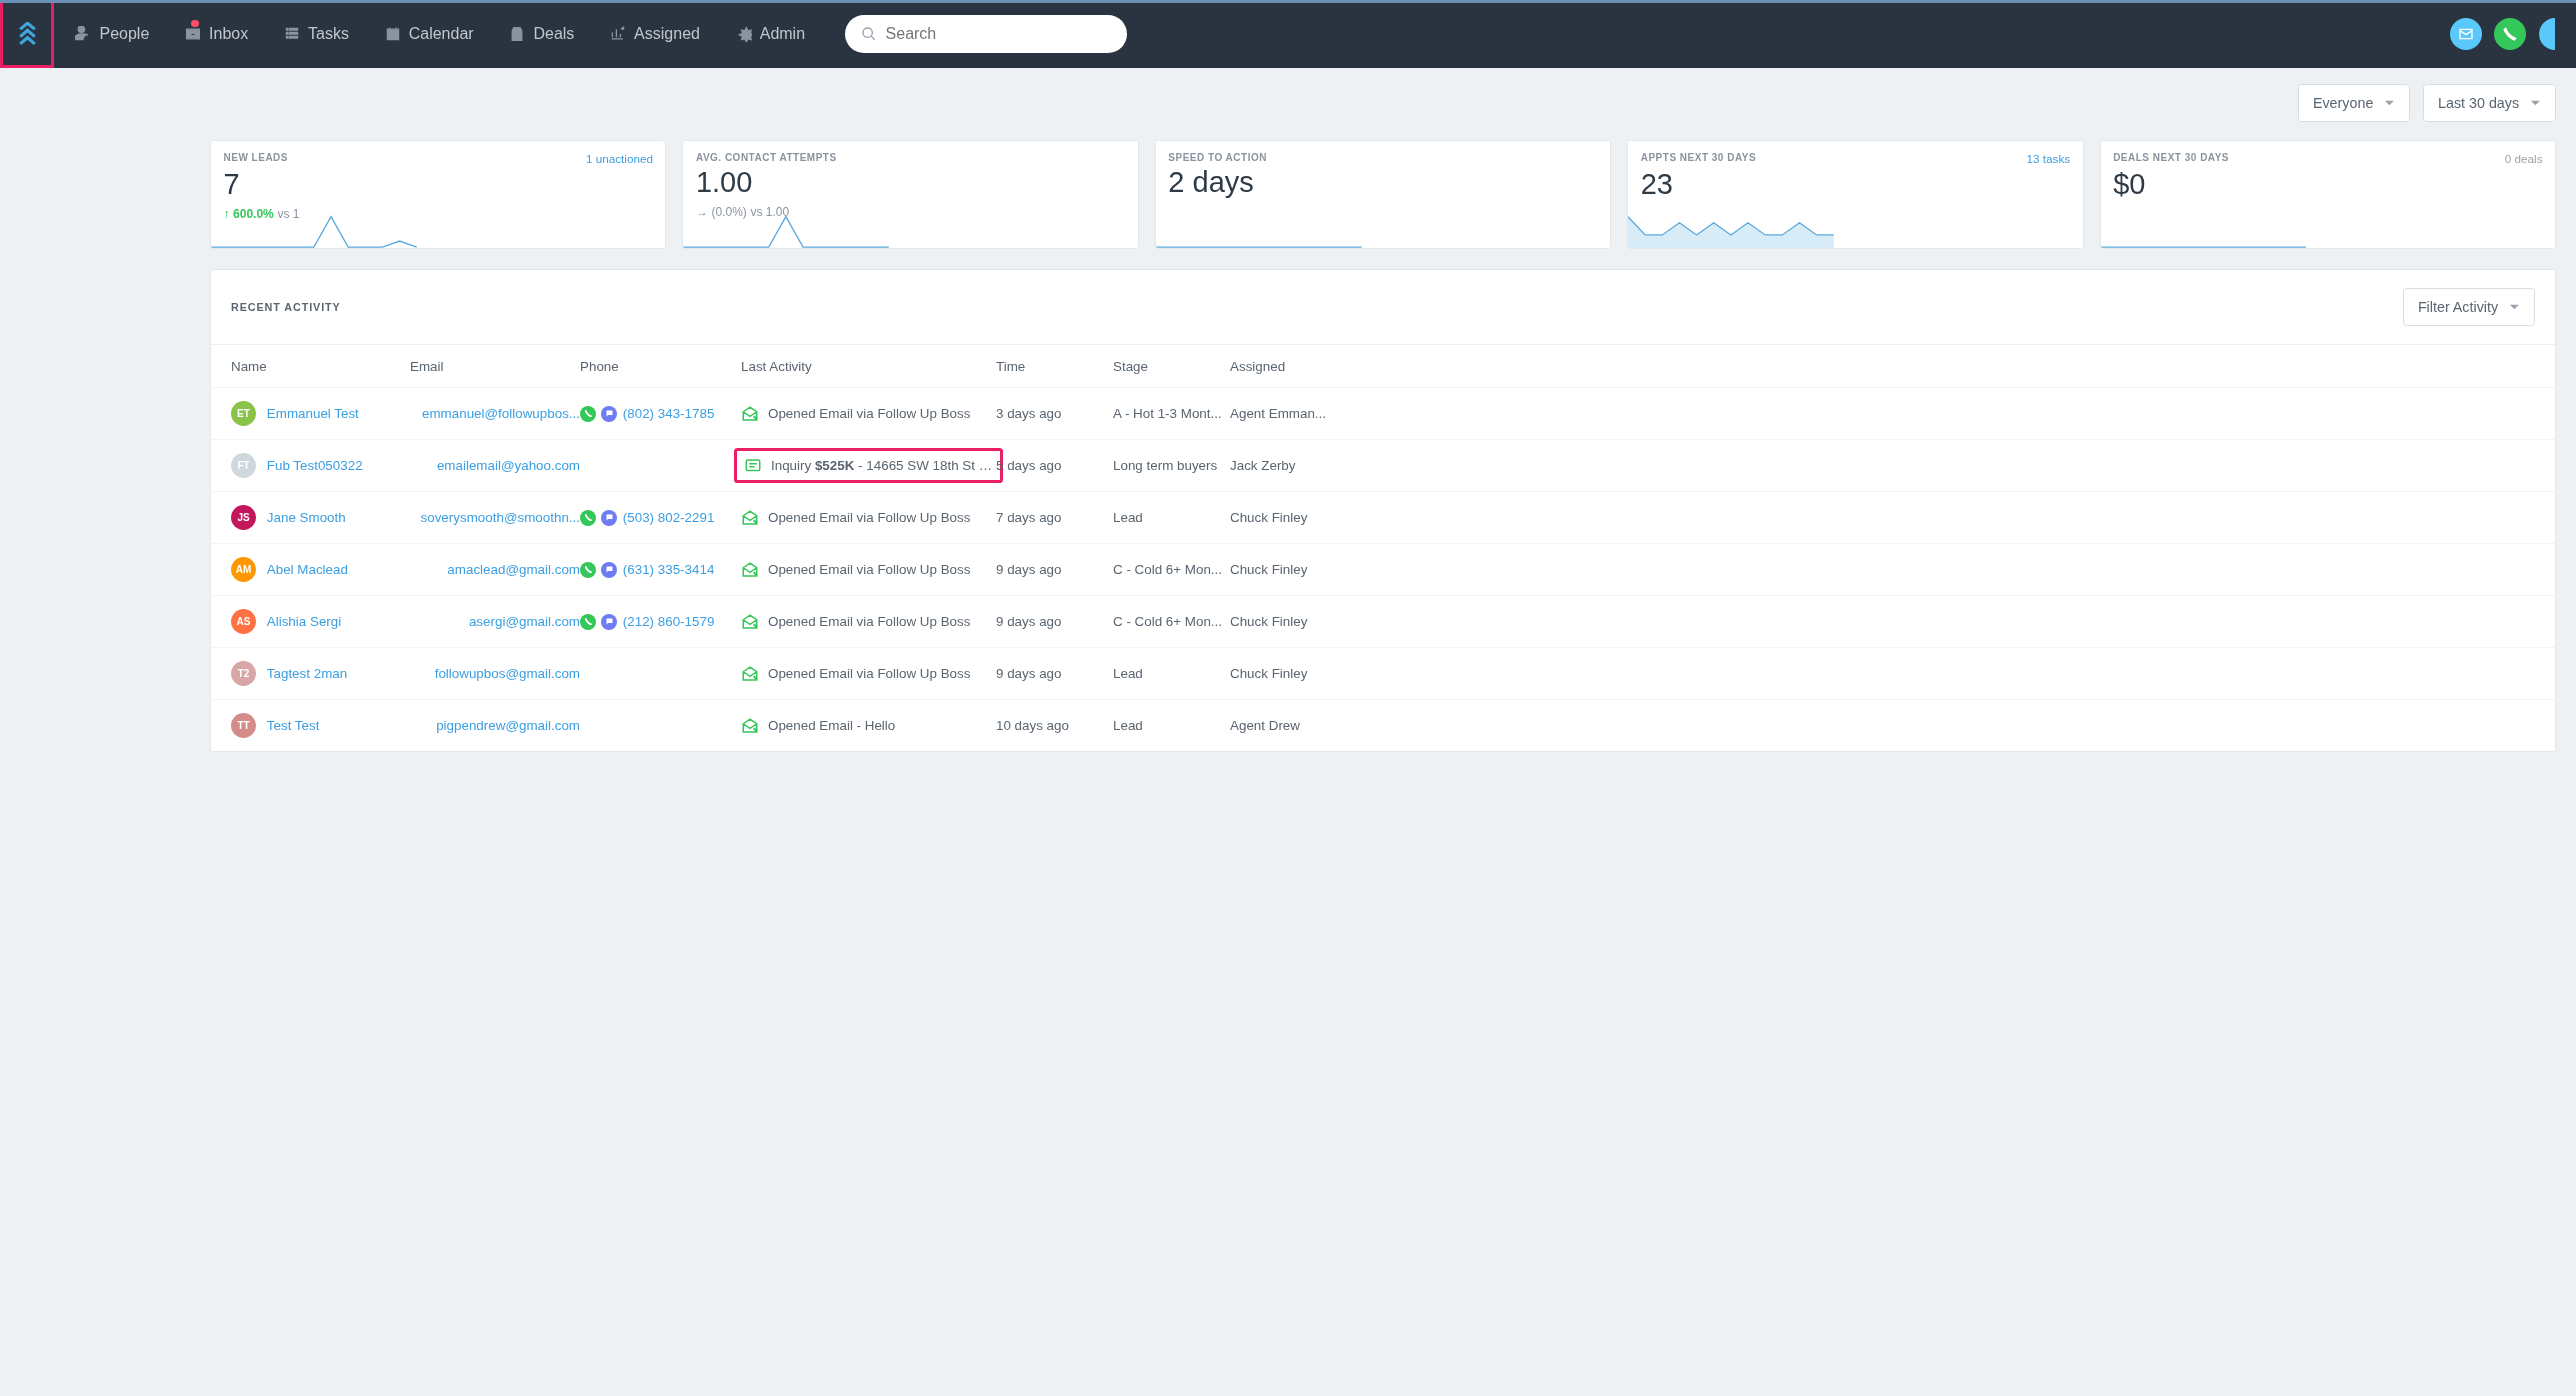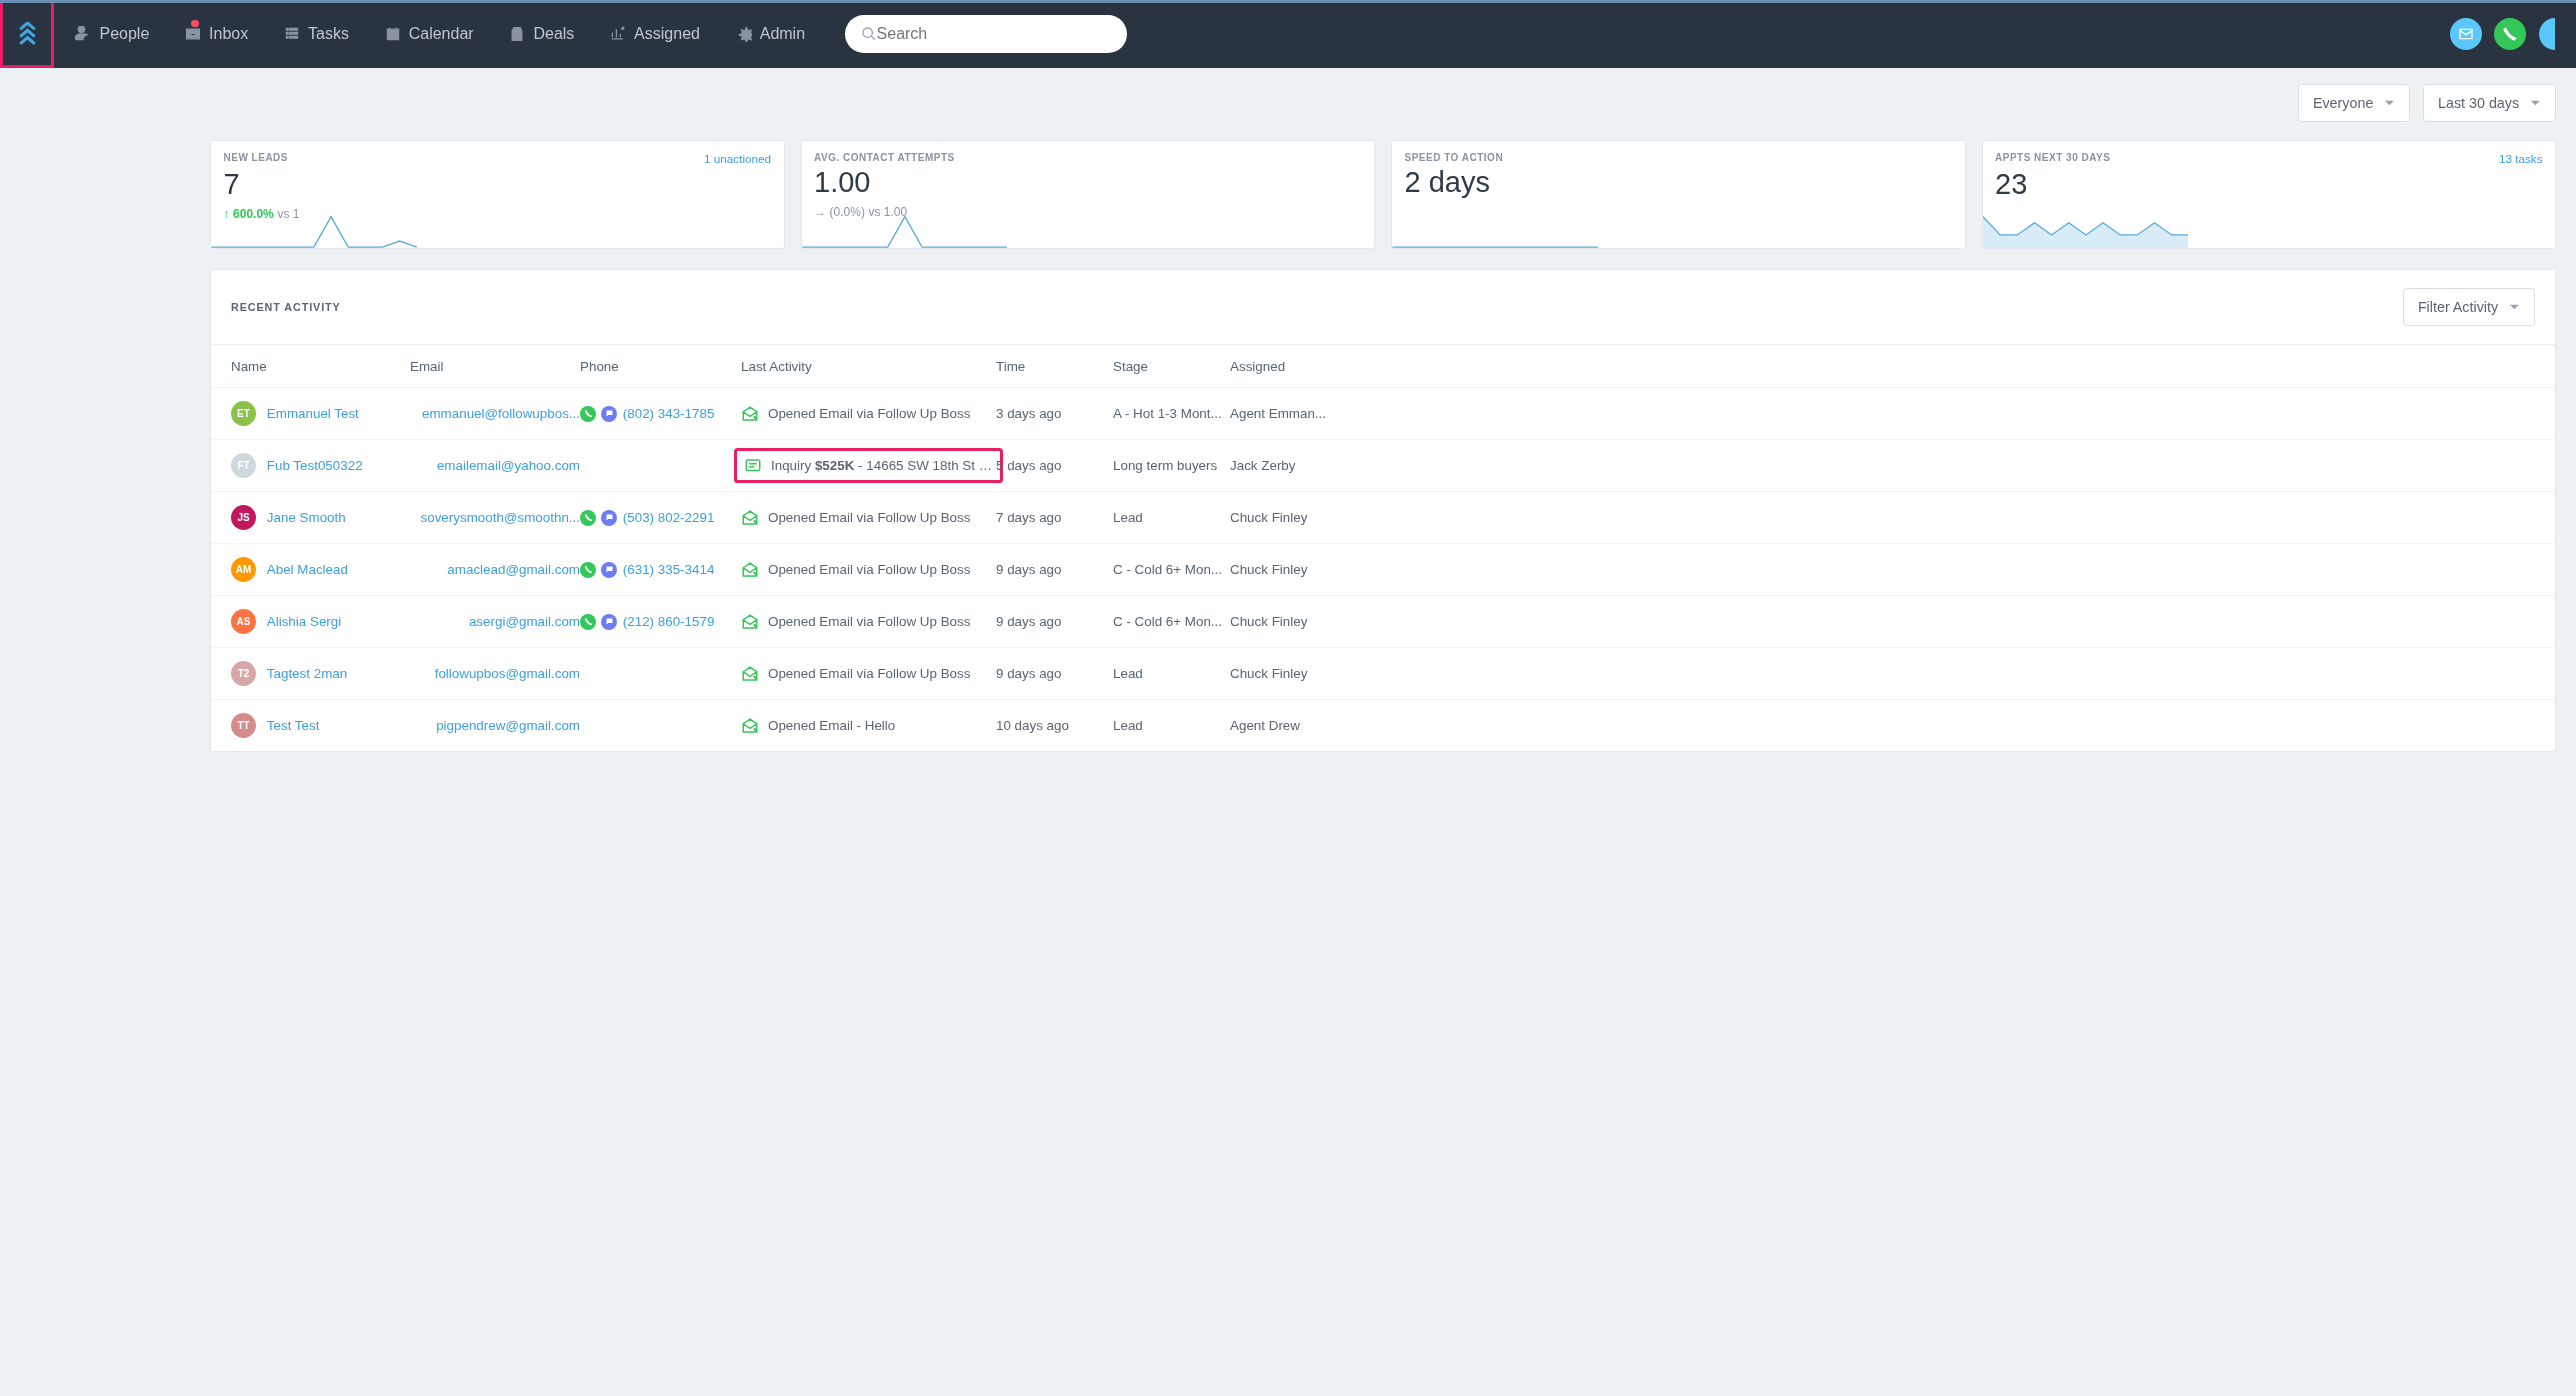--- a/index.html
+++ b/index.html
@@ -6,21 +6,21 @@
 body { background:#eef1f4; }
 
 
 .nav { background:#2a3440; height:68px; display:flex; align-items:center; padding:0 21.5px 0 0; gap:7.2px; }
 .logo-box { width:54px; height:68px; display:flex; align-items:center; justify-content:center; border:3.6px solid #e91e63; }
 .logo-box svg { width:25px; height:25px; }
 .nav-item { display:flex; align-items:center; gap:8px; padding:0 14.3px; height:68px; color:#c0c6cc; font-size:16px; cursor:pointer; position:relative; }
 .nav-icon { width:16px; height:16px; fill:#8a939e; flex:none; }
 .inbox-dot { position:absolute; left:20.6px; top:20px; width:7.2px; height:7.2px; border-radius:50%; background:#ff4d6a; }
 .search-wrap { margin-left:18px; }
-.search { width:282px; height:38px; border-radius:20px; background:#fff; display:flex; align-items:center; padding:0 16px; }
+.search { width:282px; height:38px; border-radius:20px; background:#fff; display:flex; align-items:center; padding:0 16px; gap:9px; }
 .search input { border:none; outline:none; font-size:16px; color:#555; background:transparent; flex:1; }
 .nav-spacer { flex:1; }
 .nav-right { display:flex; align-items:center; gap:12.5px; }
 .circ-btn { width:32px; height:32px; border-radius:50%; display:flex; align-items:center; justify-content:center; cursor:pointer; }
 .circ-btn.mail { background:#5ac8fa; }
 .circ-btn.call { background:#34c759; }
 .circ-btn.chat { background:#5ac8fa; width:16px; border-radius:16px 0 0 16px; }
 .circ-btn svg { width:16px; height:16px; fill:#fff; }
 
 
@@ -197,20 +197,30 @@
         <div class="card-head">
           <span class="card-label">APPTS NEXT 30 DAYS</span>
           <span class="card-sub link">13 tasks</span>
         </div>
         <div class="card-value">23</div>
         <svg class="sparkline" viewBox="0 0 230 38" preserveAspectRatio="none">
           <polygon points="0,38 0,3 19.166666666666664,23.4 38.33333333333333,23.4 57.5,9.799999999999997 76.66666666666666,23.4 95.83333333333334,9.799999999999997 115,23.4 134.16666666666669,9.799999999999997 153.33333333333331,23.4 172.5,23.4 191.66666666666669,9.799999999999997 210.83333333333331,23.4 230,23.4 230,38" fill="#d7ecf7"></polygon>
           <polyline points="0,3 19.166666666666664,23.4 38.33333333333333,23.4 57.5,9.799999999999997 76.66666666666666,23.4 95.83333333333334,9.799999999999997 115,23.4 134.16666666666669,9.799999999999997 153.33333333333331,23.4 172.5,23.4 191.66666666666669,9.799999999999997 210.83333333333331,23.4 230,23.4" fill="none" stroke="#5aa9dc" stroke-width="1.5"></polyline>
         </svg>
       </div>
+      <div class="card">
+        <div class="card-head">
+          <span class="card-label">DEALS NEXT 30 DAYS</span>
+          <span class="card-sub ">0 deals</span>
+        </div>
+        <div class="card-value">$0</div>
+        <svg class="sparkline" viewBox="0 0 230 38" preserveAspectRatio="none">
+          <polyline points="0,37 19.166666666666664,37 38.33333333333333,37 57.5,37 76.66666666666666,37 95.83333333333334,37 115,37 134.16666666666669,37 153.33333333333331,37 172.5,37 191.66666666666669,37 210.83333333333331,37 230,37" fill="none" stroke="#5aa9dc" stroke-width="1.5"></polyline>
+        </svg>
+      </div>
     </div>
 
   <div class="panel">
     <div class="panel-head">
       <div class="panel-title">RECENT ACTIVITY</div>
       <div class="select-btn">
         <span>Filter Activity</span>
         <svg viewBox="0 0 12 12">
             <path d="M1 3l5 5 5-5"></path>
           </svg>

